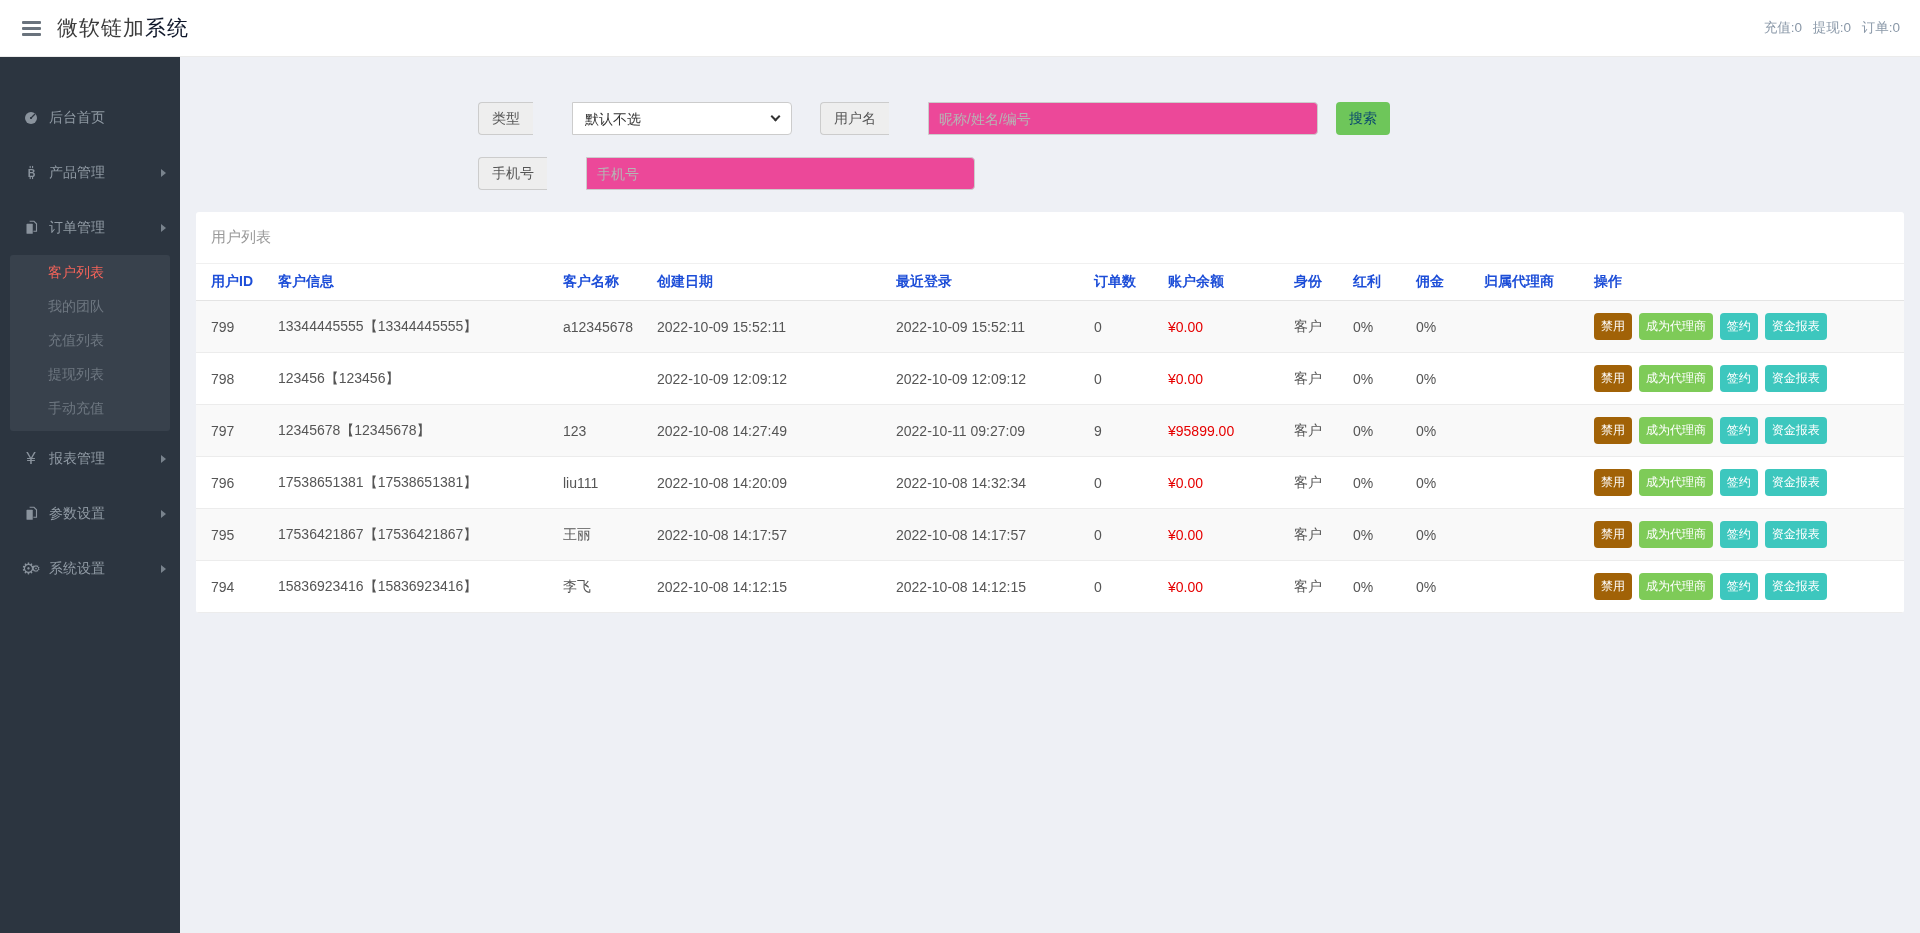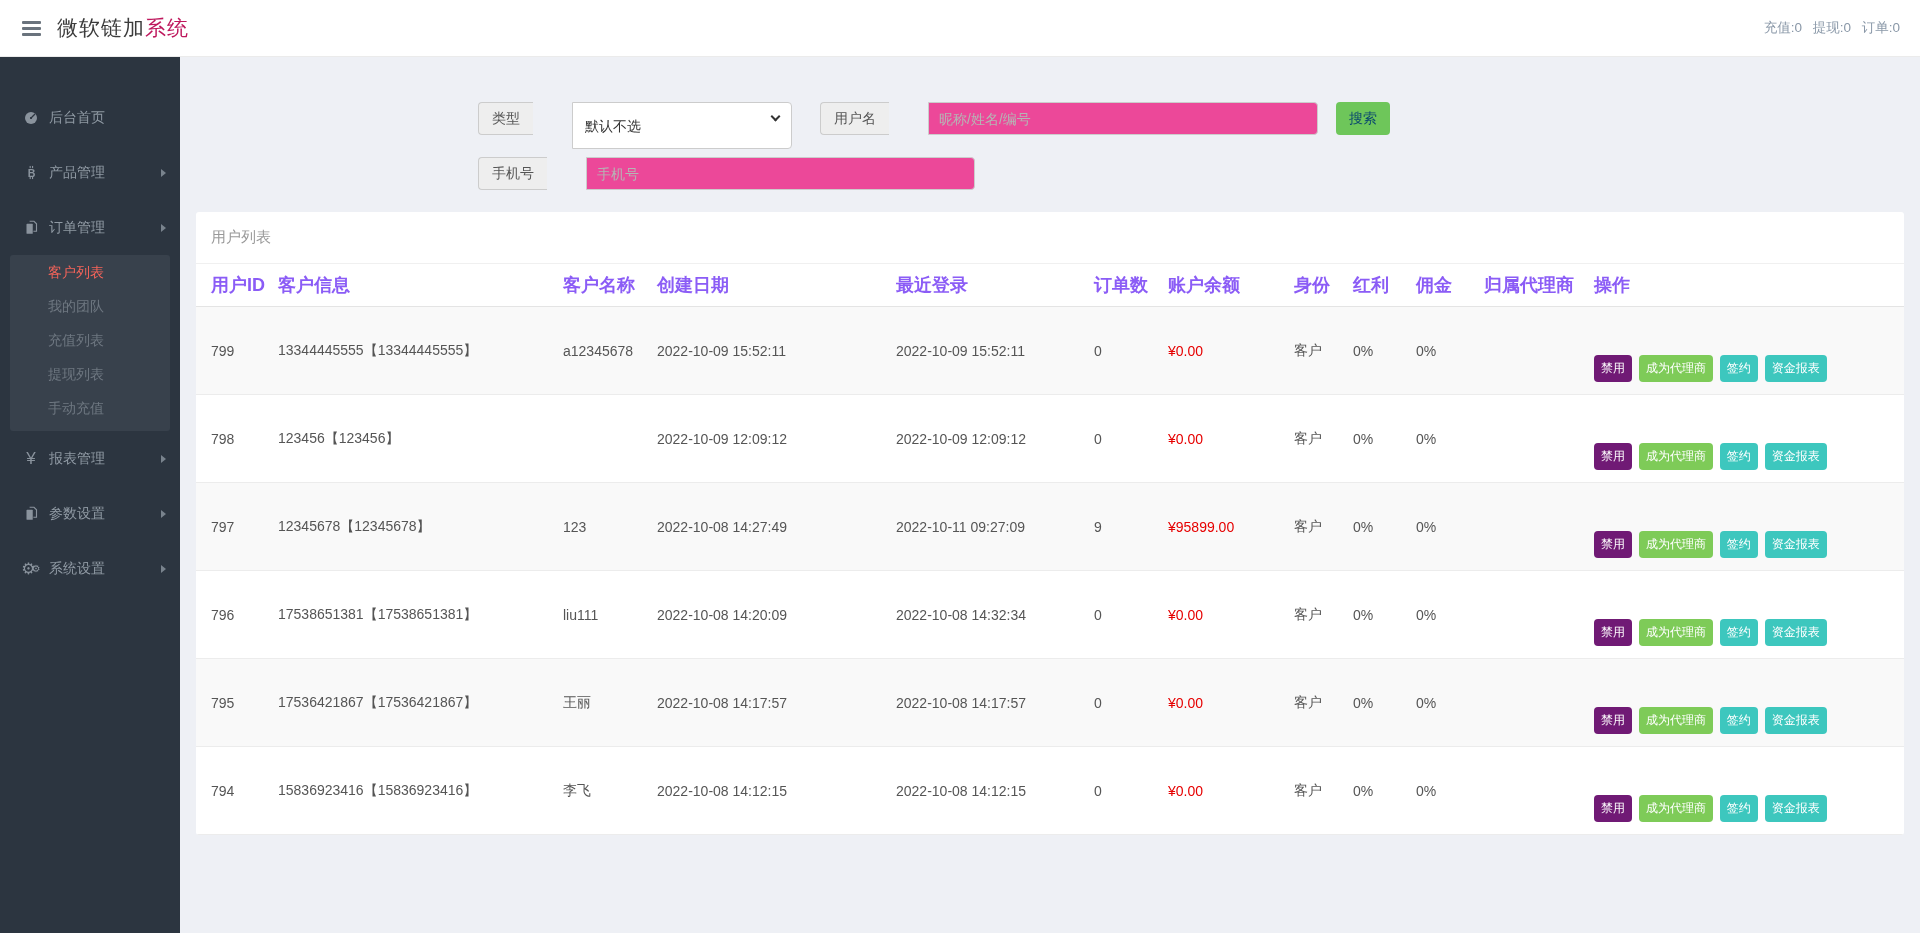--- a/index.html
+++ b/index.html
@@ -8,21 +8,21 @@
     width:1920px; height:933px; overflow:hidden;
     font-family:"Liberation Sans","DejaVu Sans",sans-serif;
     background:#eef0f5;
   }
   
   .header { position:fixed; top:0; left:0; right:0; height:57px; background:#fff;
             border-bottom:1px solid #ebebeb; display:flex; align-items:center; z-index:20; }
   .hamburger { margin-left:22px; cursor:pointer; }
   .hamburger .bar { width:19px; height:3px; background:#6a737d; margin:3px 0; border-radius:1px; }
   .logo { margin-left:16px; font-size:21px; color:#3c3c3c; letter-spacing:1px; }
-  .logo .accent { color:#be185d; }
+  .logo .accent { color:#0f172a; }
   .header-stats { margin-left:auto; margin-right:20px; color:#8a98a8; font-size:13.5px; }
   .header-stats span { margin-left:7px; }
   
   .sidebar { position:fixed; top:57px; left:0; bottom:0; width:180px; background:#2c3540;
              padding-top:33px; z-index:10; }
   .nav-item { height:55px; display:flex; align-items:center; padding:0 14px 0 20px;
               color:#909aa4; font-size:14px; cursor:pointer; }
   .nav-ico { width:22px; margin-right:7px; display:flex; align-items:center; justify-content:center;
              color:#8a939d; font-size:16px; line-height:1; }
   .nav-ico svg { display:block; }
@@ -41,49 +41,49 @@
   .filter { margin-top:30px; }
   .frow { display:flex; align-items:center; margin-left:282px; }
   .frow + .frow { margin-top:22px; }
   .igroup { display:flex; align-items:stretch; height:33px;gap:39px; }
   .addon { background:#eee; border:1px solid #ccc; border-right:none; border-radius:4px 0 0 4px;
            display:flex; align-items:center; padding:0 13px; font-size:14px; color:#555; white-space:nowrap; }
   .igroup input { border:1px solid #ccc; border-radius:0 4px 4px 0; font-size:14px; color:#333;
                   padding:0 10px; outline:none; height:33px; background:#ec4899; }
   .igroup input::placeholder { color:#b5b5b5; }
   .selwrap { position:relative; }
-  .selwrap select { appearance:none; -webkit-appearance:none; width:220px; height:47px;
+  .selwrap select { appearance:none; -webkit-appearance:none; width:220px; height:33px;
                     border:1px solid #ccc; border-radius:0 4px 4px 0; background:#fff;
                     font-size:14px; color:#333; padding:0 28px 0 12px; outline:none;
                     font-family:"Liberation Sans","DejaVu Sans",sans-serif; }
   .caret { position:absolute; right:13px; top:11px; width:7px; height:7px;
            border-right:2px solid #333; border-bottom:2px solid #333; transform:rotate(45deg);
            pointer-events:none; }
   .user-group { margin-left:28px; } .user-group input { width:390px; }
   .phone-group input { width:389px; }
   .btn-search { margin-left:18px; background:#6ec65a; color:#0c4a6e; border:none; border-radius:4px;
                 font-size:14px; padding:0 13px; height:33px; cursor:pointer; }
   .toolbar { margin-top:29px; display:flex; }
   .tbtn { height:33px; padding:0 13px; border:none; border-radius:4px; color:#fff;
           font-size:14px; margin-right:18px; cursor:pointer; white-space:nowrap; }
   .tbtn.teal { background:#3dc7be; } .tbtn.green { background:#7ecb58; } .tbtn.red { background:#f4736b; }
   
   .card { margin-top:22px; background:#fff; border-radius:3px; overflow:hidden; }
   .card-title { padding:16px 15px; font-size:15px; color:#999; border-bottom:1px solid #f0f0f0; }
   table { width:100%; border-collapse:collapse; table-layout:fixed; }
-  th { text-align:left; font-size:18px; color:#8b5cf6; font-weight:bold; padding:9px 8px;
+  th { text-align:left; font-size:14px; color:#1d4ed8; font-weight:bold; padding:9px 8px;
        border-bottom:1px solid #e4e4e4; white-space:nowrap; }
   td { font-size:14px; color:#555; padding:12px 8px; border-bottom:1px solid #ececec;
        white-space:nowrap; overflow:hidden; }
   th:first-child, td:first-child { padding-left:15px; }
   tbody tr:nth-child(odd) { background:#f9f9f9; }
   td.balance { color:#e60000; }
   .op { border:none; border-radius:4px; color:#fff; font-size:12px; padding:5px 7px;
         margin-right:3px; cursor:pointer; white-space:nowrap; }
-  .op.red { background:#701a75;margin-top:36px; } .op.green { background:#7ecb58; } .op.teal { background:#3dc7be; }
+  .op.red { background:#a16207; } .op.green { background:#7ecb58; } .op.teal { background:#3dc7be; }
 </style>
 </head>
 <body>
 
 <div class="header">
   <div class="hamburger">
     <div class="bar"></div>
       <div class="bar"></div>
       <div class="bar"></div>
   </div>

